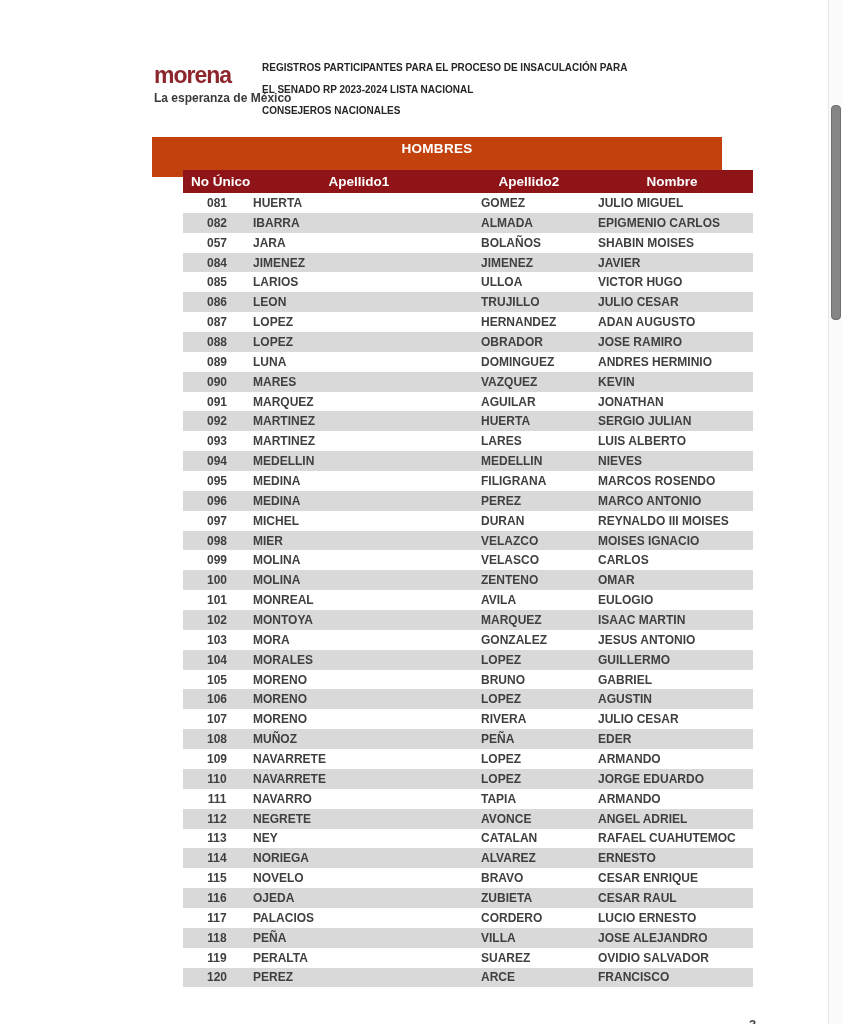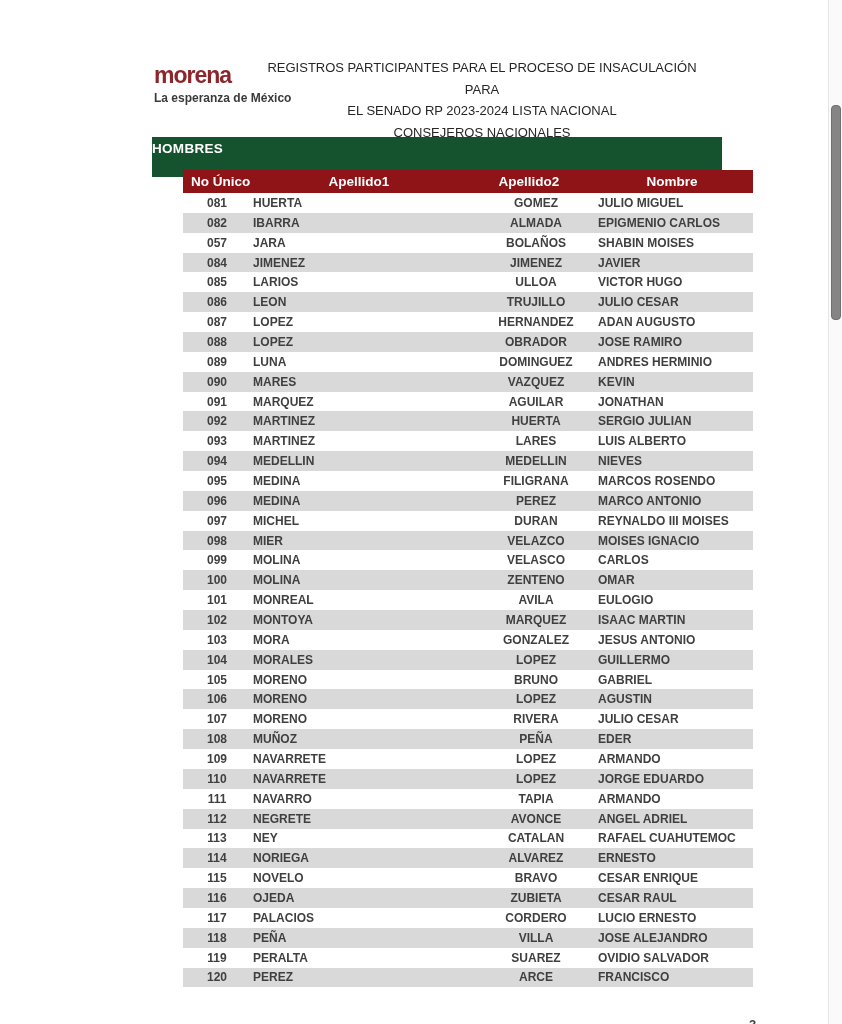--- a/index.html
+++ b/index.html
@@ -17,28 +17,28 @@
   .logo-word {
     font-size:23px; font-weight:bold; letter-spacing:-1px;
     color:#8C262C; line-height:30px;
   }
   .logo-tagline {
     font-size:12px; font-weight:bold; color:#3a3a3a; margin-top:1px;
     white-space:nowrap;
   }
   .title-block {
     position:absolute; left:262px; top:57px; width:440px;
-    text-align:center; font-size:13px; font-weight:normal;
+    text-align:left; font-size:10px; font-weight:bold;
     color:#262626; line-height:21.5px;
   }
   
   .banner {
     position:absolute; left:152px; top:137px; width:570px; height:40px;
-    background:#14532d; color:#ffffff; font-weight:bold; font-size:13.5px;
-    text-align:left; line-height:24px; letter-spacing:0.3px;
+    background:#c2410c; color:#ffffff; font-weight:bold; font-size:13.5px;
+    text-align:center; line-height:24px; letter-spacing:0.3px;
   }
   
   .roster {
     position:absolute; left:152px; top:170px; width:570px;
     border-collapse:collapse; table-layout:fixed;margin-left:31px;
   }
   .roster col.c1 { width:68px; }
   .roster col.c2 { width:216px; }
   .roster col.c3 { width:124px; }
   .roster col.c4 { width:162px; }
@@ -47,21 +47,21 @@
     font-size:13.5px; height:23px; padding:0;
   }
   .roster th.c1 { text-align:left; padding-left:8px; }
   .roster td {
     font-size:12px; font-weight:bold; color:#3f3f3f;
     height:19.87px; padding:0; white-space:nowrap; overflow:hidden;
     text-align:left;
   }
   .roster td.c1 { text-align:center; }
   .roster td.c2 { padding-left:2px; }
-  .roster td.c3 { padding-left:14px;text-align:center; }
+  .roster td.c3 { padding-left:14px; }
   .roster td.c4 { padding-left:7px; }
   .roster tbody tr:nth-child(even) { background:#D9D9D9; }
   
   .scrollbar-track {
     position:absolute; right:0; top:0; width:14px; height:1024px;
     background:#fafafa; border-left:1px solid #e6e6e6;
   }
   .scrollbar-thumb {
     position:absolute; left:2px; top:105px; width:10px; height:215px;
     background:#858585; border:1px solid #6f6f6f; border-radius:4px;

